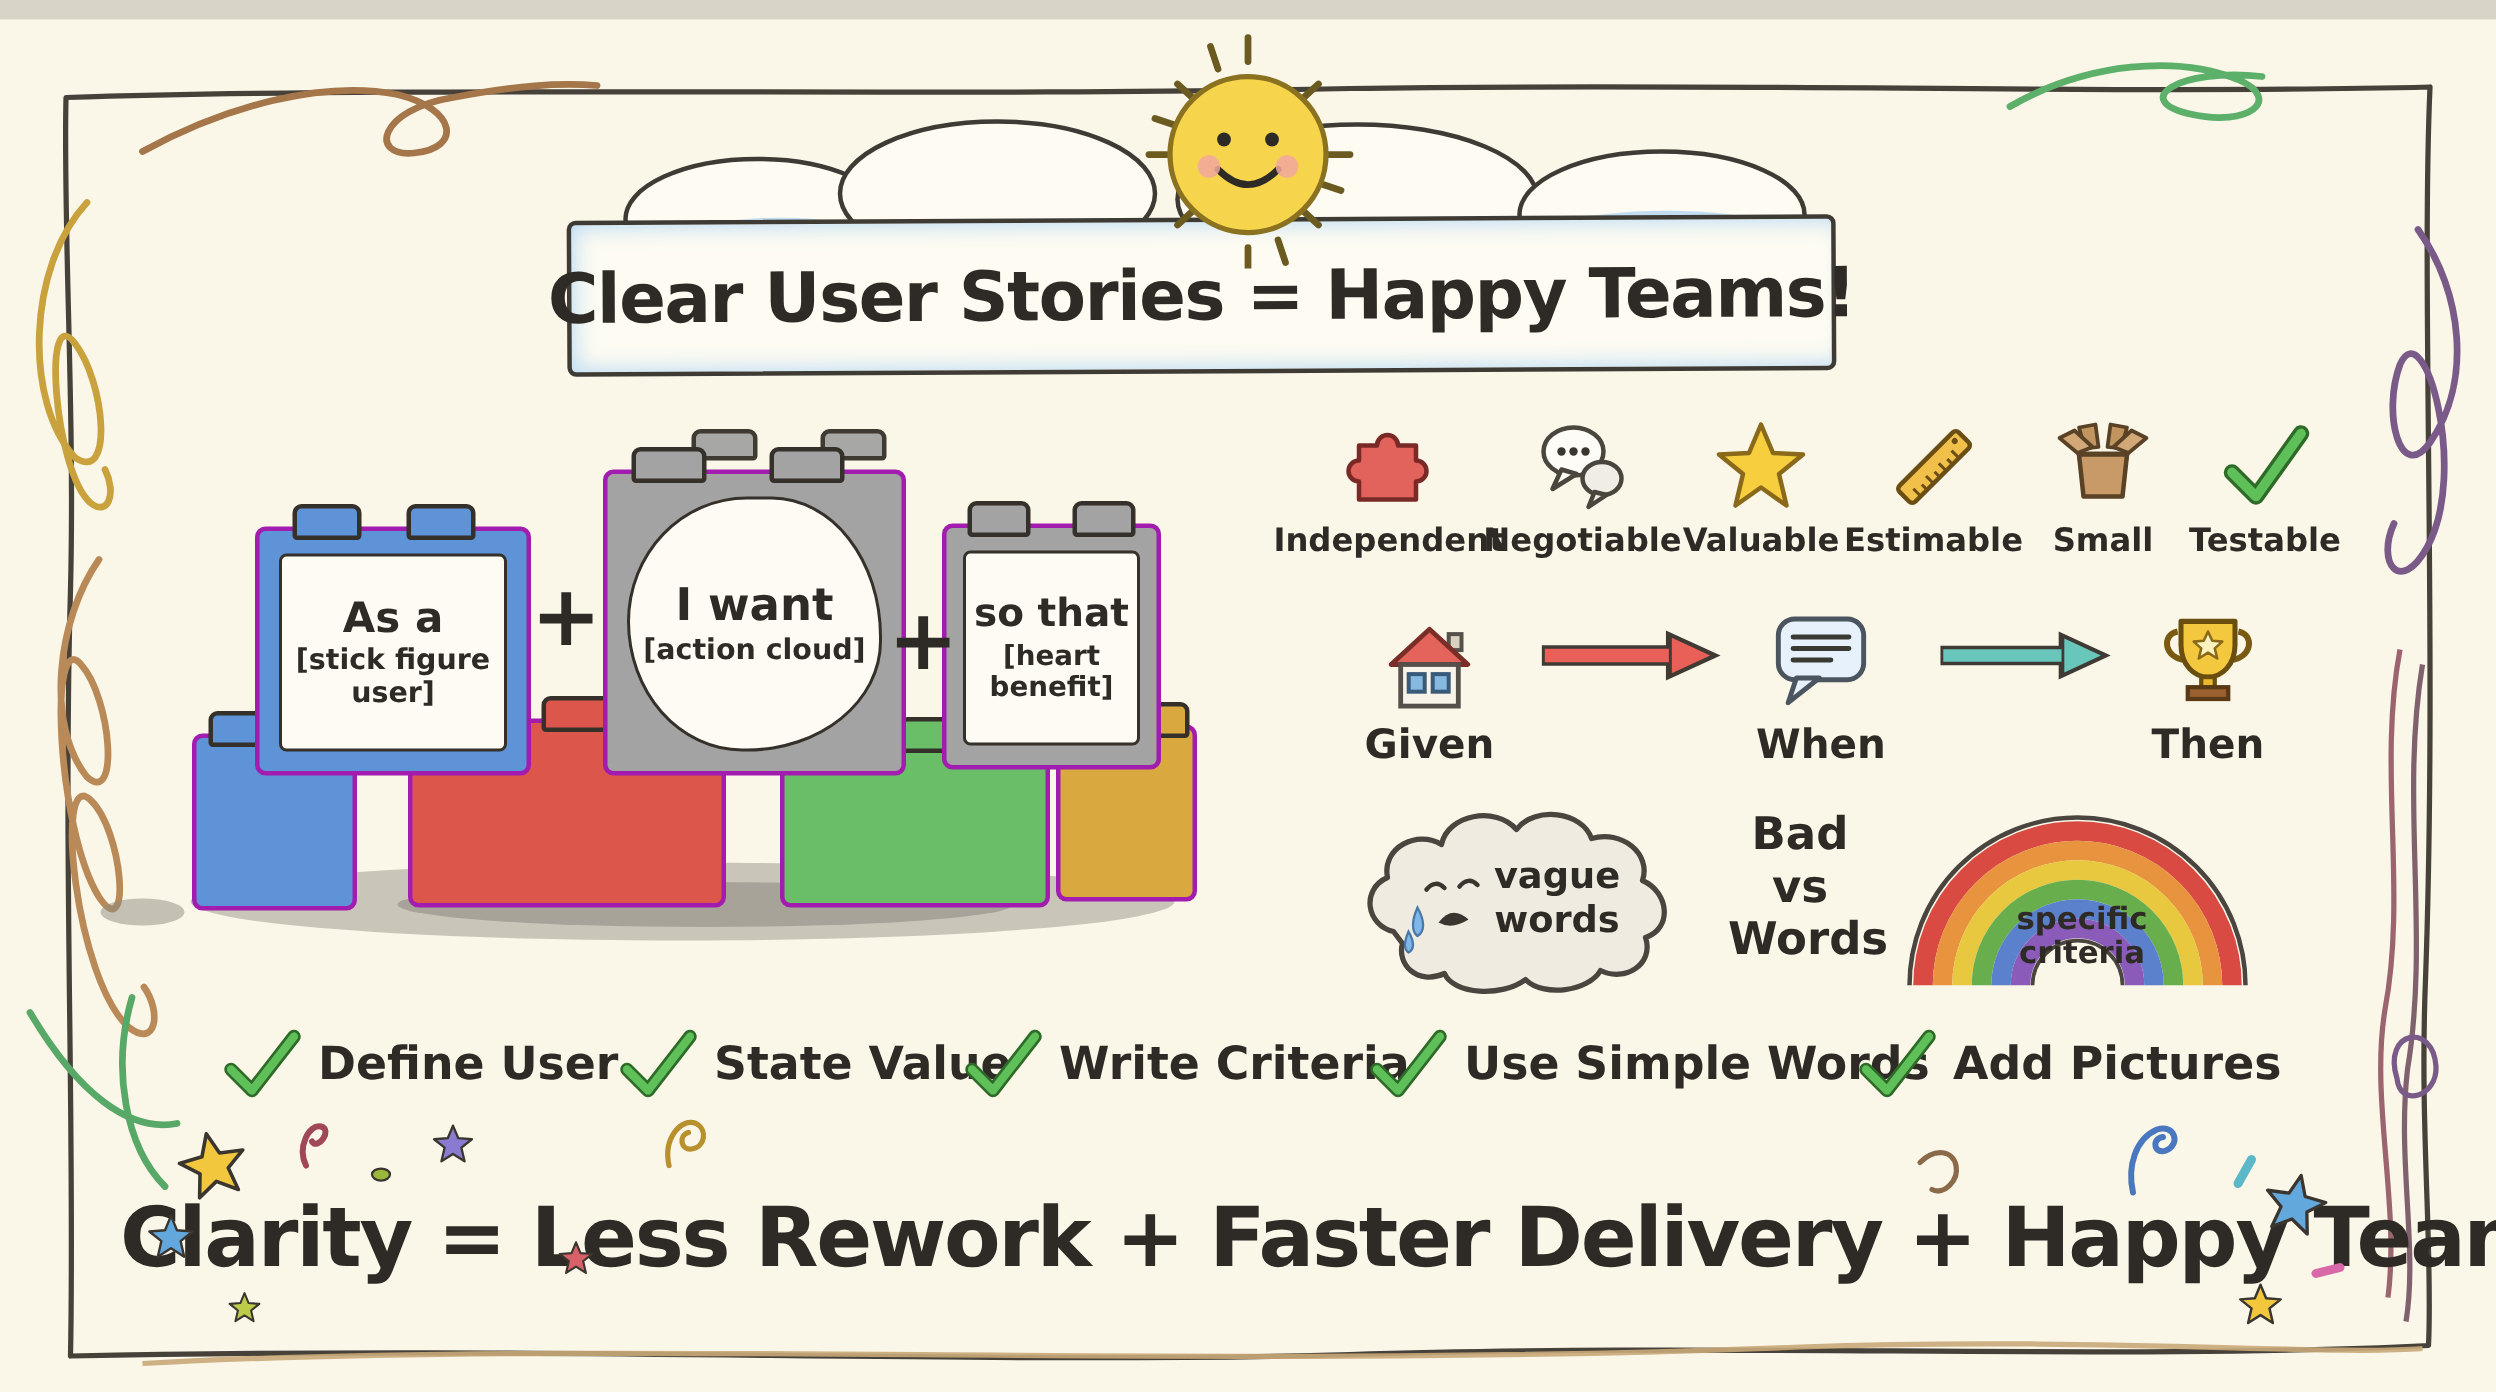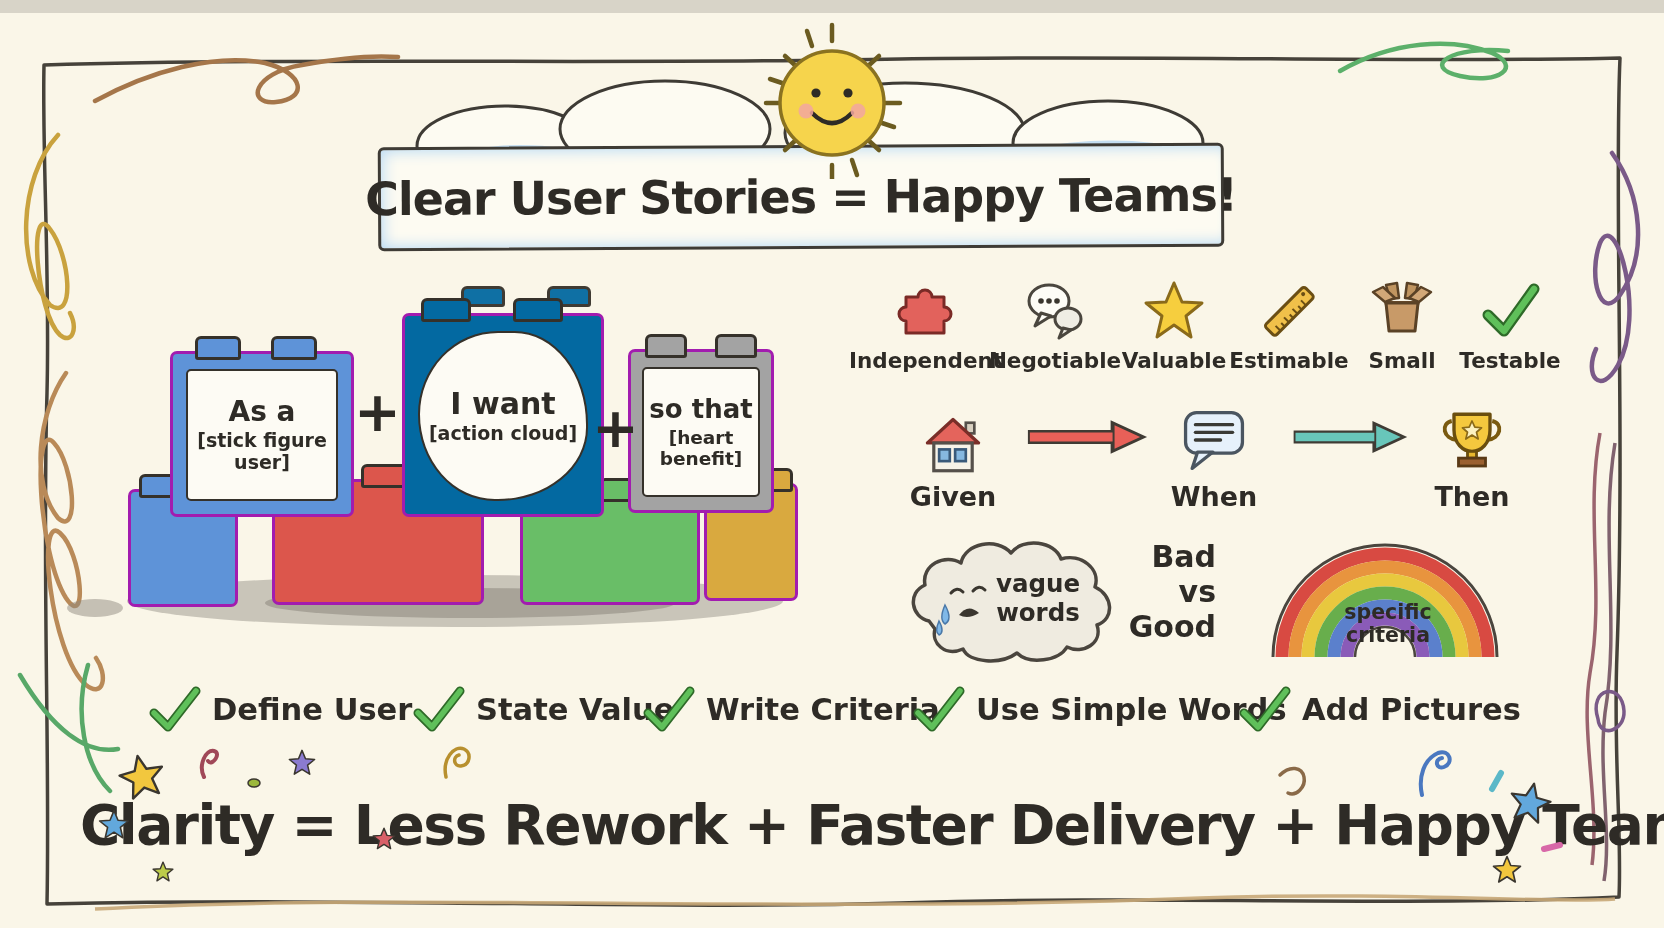--- a/index.html
+++ b/index.html
@@ -36,21 +36,21 @@
   .kw{font-size:28px;font-weight:700;line-height:1.12;}
   .dt{font-size:19px;font-weight:600;line-height:1.15;margin-top:3px;}
   .plus{position:absolute;font-size:56px;font-weight:700;z-index:6;color:#2E2B26;}
 
   
   .invest-item{position:absolute;top:266px;width:150px;display:flex;flex-direction:column;align-items:center;z-index:4;}
   .invest-item .ilabel{font-size:21.5px;font-weight:700;margin-top:5px;white-space:nowrap;}
   .gwt-item{position:absolute;display:flex;flex-direction:column;align-items:center;z-index:4;}
   .gwt-item .glabel{font-size:27px;font-weight:700;margin-top:6px;}
 
-  .versus{position:absolute;left:1120px;top:526px;width:96px;text-align:right;
+  .versus{position:absolute;left:1152px;top:526px;width:96px;text-align:center;
     font-size:30px;font-weight:700;line-height:35px;z-index:4;}
   .cloudtext{position:absolute;left:963px;top:556px;width:150px;text-align:center;
     font-size:24.5px;font-weight:700;line-height:29px;z-index:5;}
   .rainbowtext{position:absolute;left:1322px;top:588px;width:132px;text-align:center;
     font-size:20.5px;font-weight:700;line-height:23px;z-index:5;}
 
   
   .check-item{position:absolute;top:672px;display:flex;align-items:center;gap:10px;z-index:4;}
   .check-item .clabel{font-size:30.5px;font-weight:700;white-space:nowrap;}
 
@@ -151,21 +151,21 @@
     <span class="stud" style="left:22px;top:-18px;width:40px"></span>
     <span class="stud" style="left:98px;top:-18px;width:40px"></span>
     <div class="panel">
       <div class="kw">As a</div>
       <div class="dt">[stick figure user]</div>
     </div>
   </div>
 
   <div class="plus" style="left:354px;top:366px;">+</div>
 
-  <div class="brick" style="left:402px;top:300px;width:196px;height:198px;background:#0369a1">
+  <div class="brick" style="left:402px;top:300px;width:196px;height:198px;background:#a3a3a3">
     <span class="stud back" style="left:56px;top:-30px;width:38px"></span>
     <span class="stud back" style="left:142px;top:-30px;width:38px"></span>
     <span class="stud" style="left:16px;top:-18px;width:44px"></span>
     <span class="stud" style="left:108px;top:-18px;width:44px"></span>
     <div class="panel cloud">
       <div class="kw" style="font-size:30px">I want</div>
       <div class="dt">[action cloud]</div>
     </div>
   </div>
 
@@ -296,21 +296,21 @@
     <path d="M58 68 Q64 61 70 67 M80 66 Q86 59 92 65" fill="none" stroke="#3A362F" stroke-width="3" stroke-linecap="round"></path>
     <path d="M66 90 Q75 78 86 88 Q75 95 66 90 Z" fill="#3A362F"></path>
     <path d="M52 80 C48 89 48 96 52 99 C57 96 57 89 52 80 Z" fill="#7FB8E8" stroke="#4A78A8" stroke-width="1.5"></path>
     <path d="M46 96 C43 103 43 108 46 110 C50 108 50 103 46 96 Z" fill="#7FB8E8" stroke="#4A78A8" stroke-width="1.5"></path>
   </svg>
   <div class="cloudtext">vague words</div>
 
   <div class="versus">
     <div>Bad</div>
     <div>vs</div>
-    <div>Good</div>
+    <div>Words</div>
   </div>
 
   <svg class="abs" style="left:1266px;top:516px;z-index:4" width="238" height="128" viewBox="0 0 238 128">
     <path d="M7 128 A112 112 0 0 1 231 128" fill="none" stroke="#4A453E" stroke-width="3"></path>
     <path d="M16 128 A103 103 0 0 1 222 128" fill="none" stroke="#D84A42" stroke-width="13"></path>
     <path d="M29 128 A90 90 0 0 1 209 128" fill="none" stroke="#E8943E" stroke-width="13"></path>
     <path d="M42 128 A77 77 0 0 1 196 128" fill="none" stroke="#E8C83E" stroke-width="13"></path>
     <path d="M55 128 A64 64 0 0 1 183 128" fill="none" stroke="#68AE4C" stroke-width="13"></path>
     <path d="M68 128 A51 51 0 0 1 170 128" fill="none" stroke="#5B80CC" stroke-width="13"></path>
     <path d="M81 128 A38 38 0 0 1 157 128" fill="none" stroke="#8A5BB8" stroke-width="13"></path>

